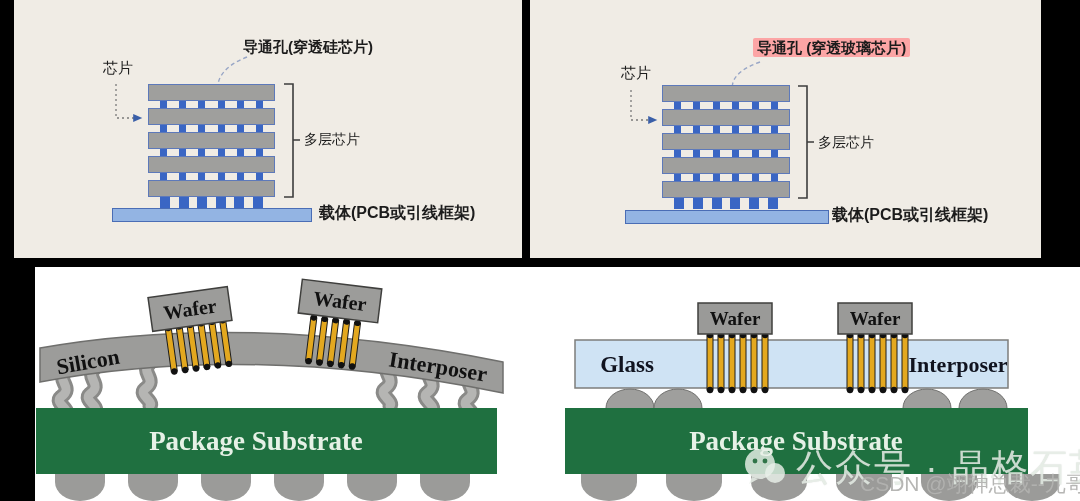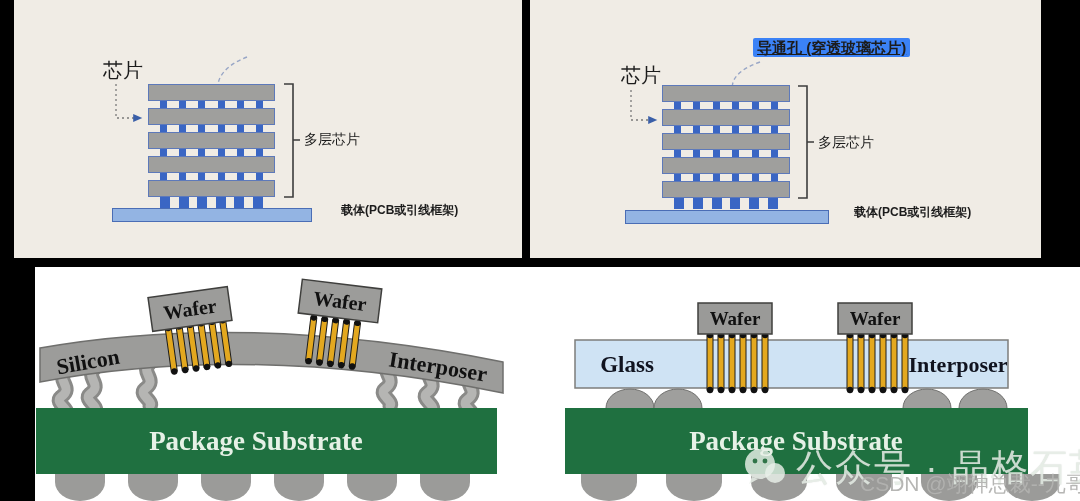--- a/index.html
+++ b/index.html
@@ -7,25 +7,25 @@
           font-family:"Liberation Sans","DejaVu Sans",sans-serif;}
   
   .top-section{position:absolute;left:0;top:0;width:1080px;height:258px;background:#f0ece5;}
   .edge{position:absolute;background:#000;}
   .edge-left{left:0;top:0;width:14px;height:258px;}
   .edge-right{left:1041px;top:0;width:39px;height:258px;}
   .divider-v{left:522px;top:0;width:8px;height:258px;}
   .mid-band{position:absolute;left:0;top:258px;width:1080px;height:9px;background:#000;}
   .top-overlay{position:absolute;left:0;top:0;width:1080px;height:258px;}
   .toplabel{position:absolute;color:#1c1c1c;white-space:nowrap;line-height:1.15;}
-  .lbl-chip{font-size:20px;}
+  .lbl-chip{font-size:15px;}
   .lbl-via{font-size:15px;font-weight:700;}
-  .lbl-via-hl{background:#3b82f6;border-radius:2px;padding:1px 4px;text-decoration:underline;}
+  .lbl-via-hl{background:#fca5a5;border-radius:2px;padding:1px 4px;}
   .lbl-multi{font-size:14px;}
-  .lbl-carrier{font-size:12px;font-weight:700;margin-left:22px;}
+  .lbl-carrier{font-size:16px;font-weight:700;}
   .chip-stack{position:absolute;display:flex;flex-direction:column;}
   .layer{height:17px;background:#9f9f9d;border:1px solid #5d79ba;box-sizing:border-box;}
   .via-row{height:7px;display:flex;justify-content:space-between;padding:0 12px;}
   .via{width:7px;height:7px;background:#3a66c4;}
   .bump-row{height:11px;display:flex;justify-content:space-between;padding:0 12px;}
   .bump{width:10px;height:11px;background:#3a66c4;}
   .carrier{position:absolute;height:14px;background:#93b4e3;border:1px solid #4a6db5;box-sizing:border-box;}
   
   .bottom-section{position:absolute;left:0;top:267px;width:1080px;height:234px;background:#ffffff;}
   .edge-left-bottom{position:absolute;left:0;top:0;width:35px;height:234px;background:#000;}
@@ -58,20 +58,21 @@
 
       <path d="M631,90 V120 H656" fill="none" stroke="#7a7a7a" stroke-width="1.3" stroke-dasharray="2,3" marker-end="url(#ahR)"></path>
 
       <path d="M760,62 C737,70 730,81 733,91" fill="none" stroke="#98a6c6" stroke-width="1.4" stroke-dasharray="4,3"></path>
       <path d="M730,91 L733,98 L736,91 Z" fill="#3a5fa8"></path>
 
       <path d="M798,86 H807 V198 H798 M807,142 H814" fill="none" stroke="#3d3d3d" stroke-width="1.6"></path>
     </svg>
 
     <div class="toplabel lbl-chip" style="left:103px;top:59px;">芯片</div>
+    <div class="toplabel lbl-via" style="left:243px;top:38px;">导通孔(穿透硅芯片)</div>
     <div class="chip-stack" id="stack-left" style="left:148px;top:84px;width:127px;">
         <div class="layer"></div>
         <div class="via-row">
           <div class="via"></div>
           <div class="via"></div>
           <div class="via"></div>
           <div class="via"></div>
           <div class="via"></div>
           <div class="via"></div>
         </div>

